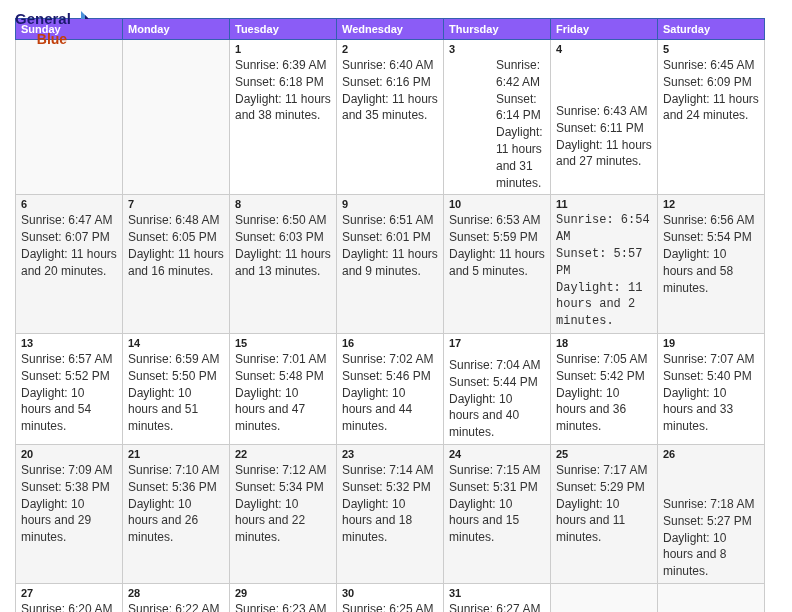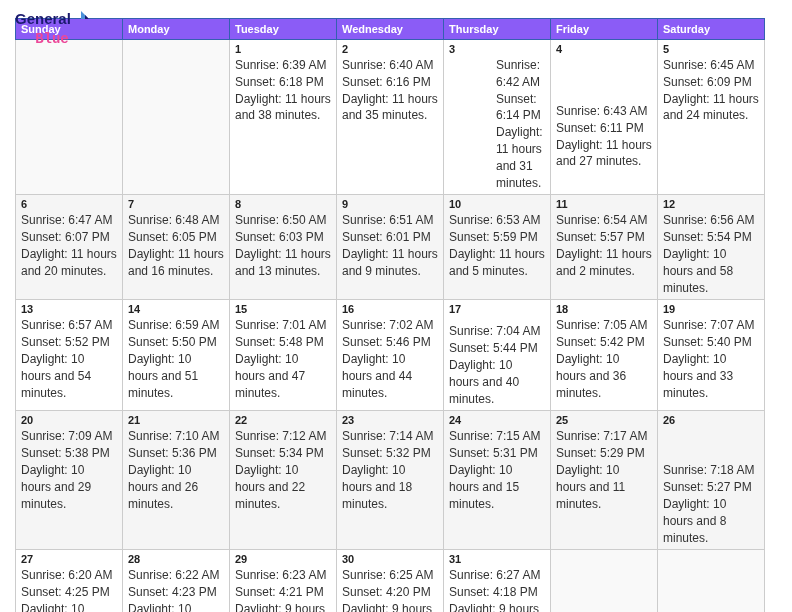--- a/index.html
+++ b/index.html
@@ -89,21 +89,21 @@
 
     <div class="logo-text-block" style="position: absolute; left: 15px; top: 10px;">
       <div style="display: flex; flex-direction: column; font-size: 14px; font-weight: bold; color: rgb(26, 26, 110); line-height: 1.2; align-items: center; gap: 3px;">
         <div style="display: flex; align-items: center; gap: 2px;">
             <span style="color: rgb(26, 26, 110); font-size: 15px; font-weight: bold;">General</span>
             <svg width="16" height="16" viewBox="0 0 16 16">
               <polygon points="8,0 16,8 8,8" fill="#4a90d9"></polygon>
               <polygon points="12,4 16,8 12,8" fill="#1a1a6e"></polygon>
             </svg>
           </div>
-        <span style="color:#ec4899;font-family:Liberation Mono, monospace;">Blue</span>
+        <span style="color:#c2410c;">Blue</span>
       </div>
     </div>
     <div style="flex:1;"></div>
     <div class="title-block">
       <div class="month-title"></div>
       <div class="location"></div>
     </div>
   </div>
 
   <table class="calendar">
@@ -179,21 +179,21 @@
 Daylight: 11 hours and 9 minutes.</div>
           </td>
           <td>
             <span class="day-num">10</span>
             <div class="day-info" style="white-space: pre-line;">Sunrise: 6:53 AM
 Sunset: 5:59 PM
 Daylight: 11 hours and 5 minutes.</div>
           </td>
           <td>
             <span class="day-num">11</span>
-            <div class="day-info" style="white-space: pre-line;">Sunrise: 6:54 AM
+            <div class="day-info" style="white-space: pre-line; font-family: Liberation Mono, monospace;">Sunrise: 6:54 AM
 Sunset: 5:57 PM
 Daylight: 11 hours and 2 minutes.</div>
           </td>
           <td>
             <span class="day-num">12</span>
             <div class="day-info" style="white-space: pre-line;">Sunrise: 6:56 AM
 Sunset: 5:54 PM
 Daylight: 10 hours and 58 minutes.</div>
           </td>
         </tr>

